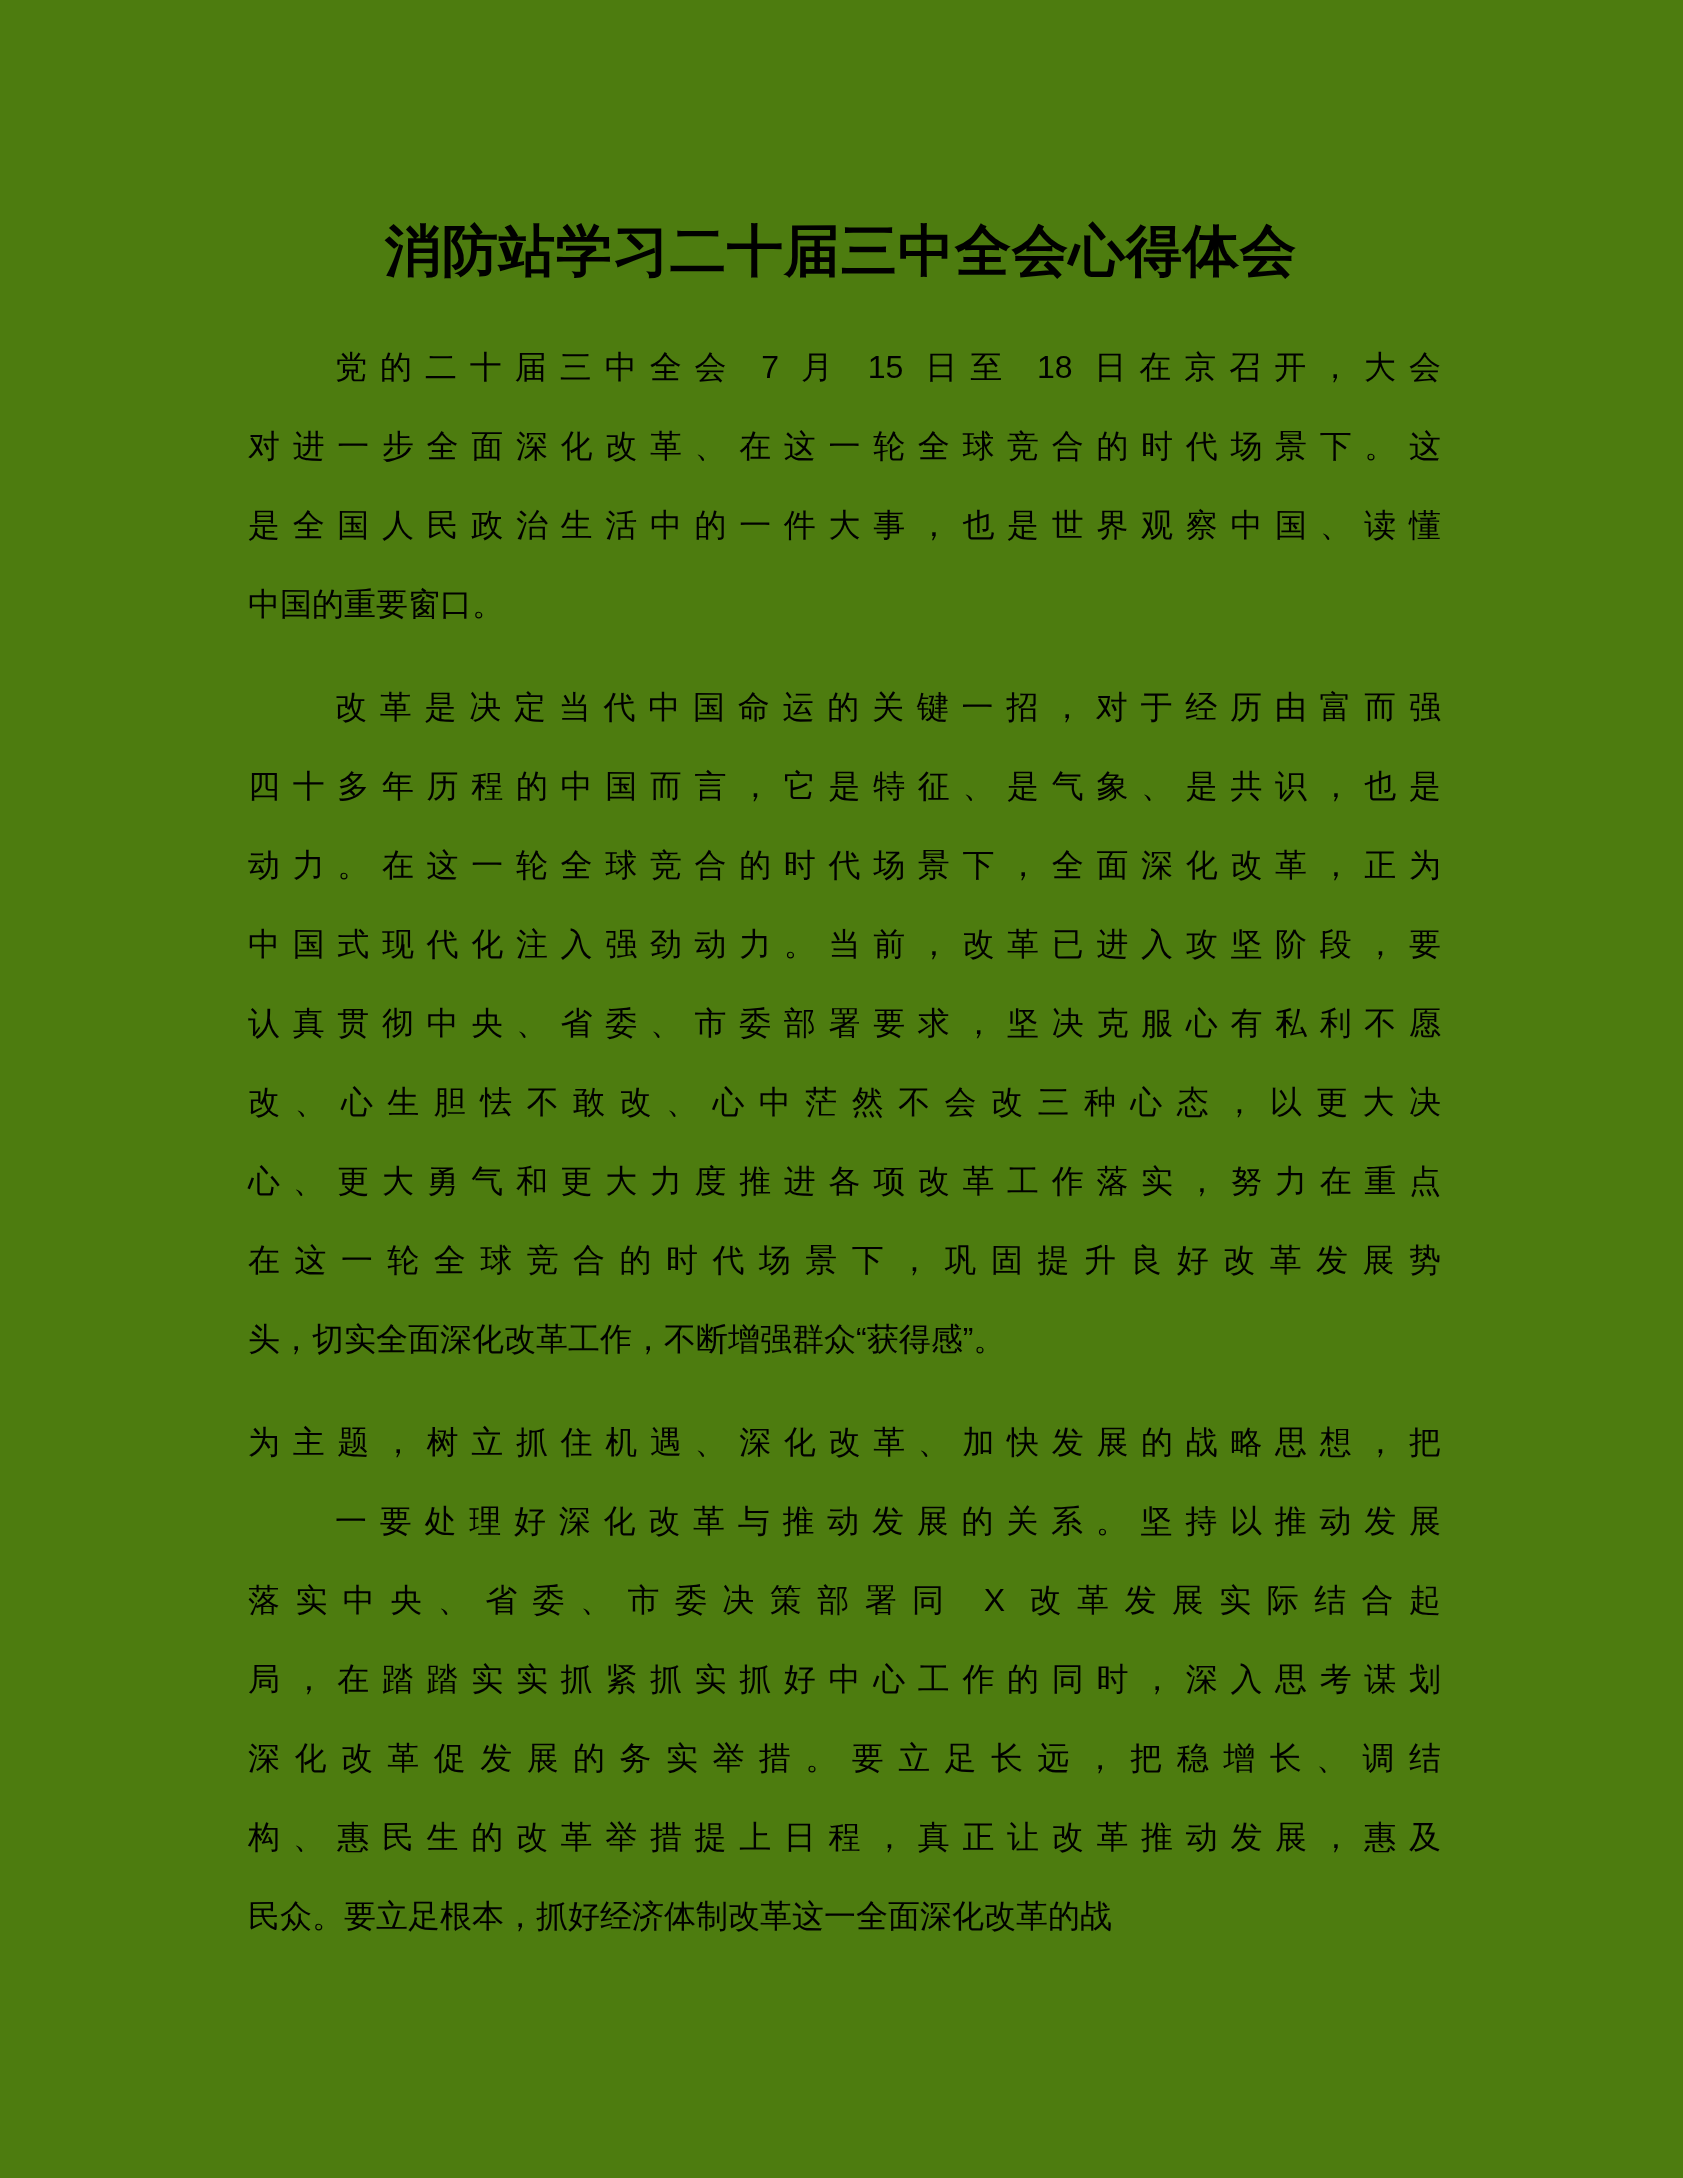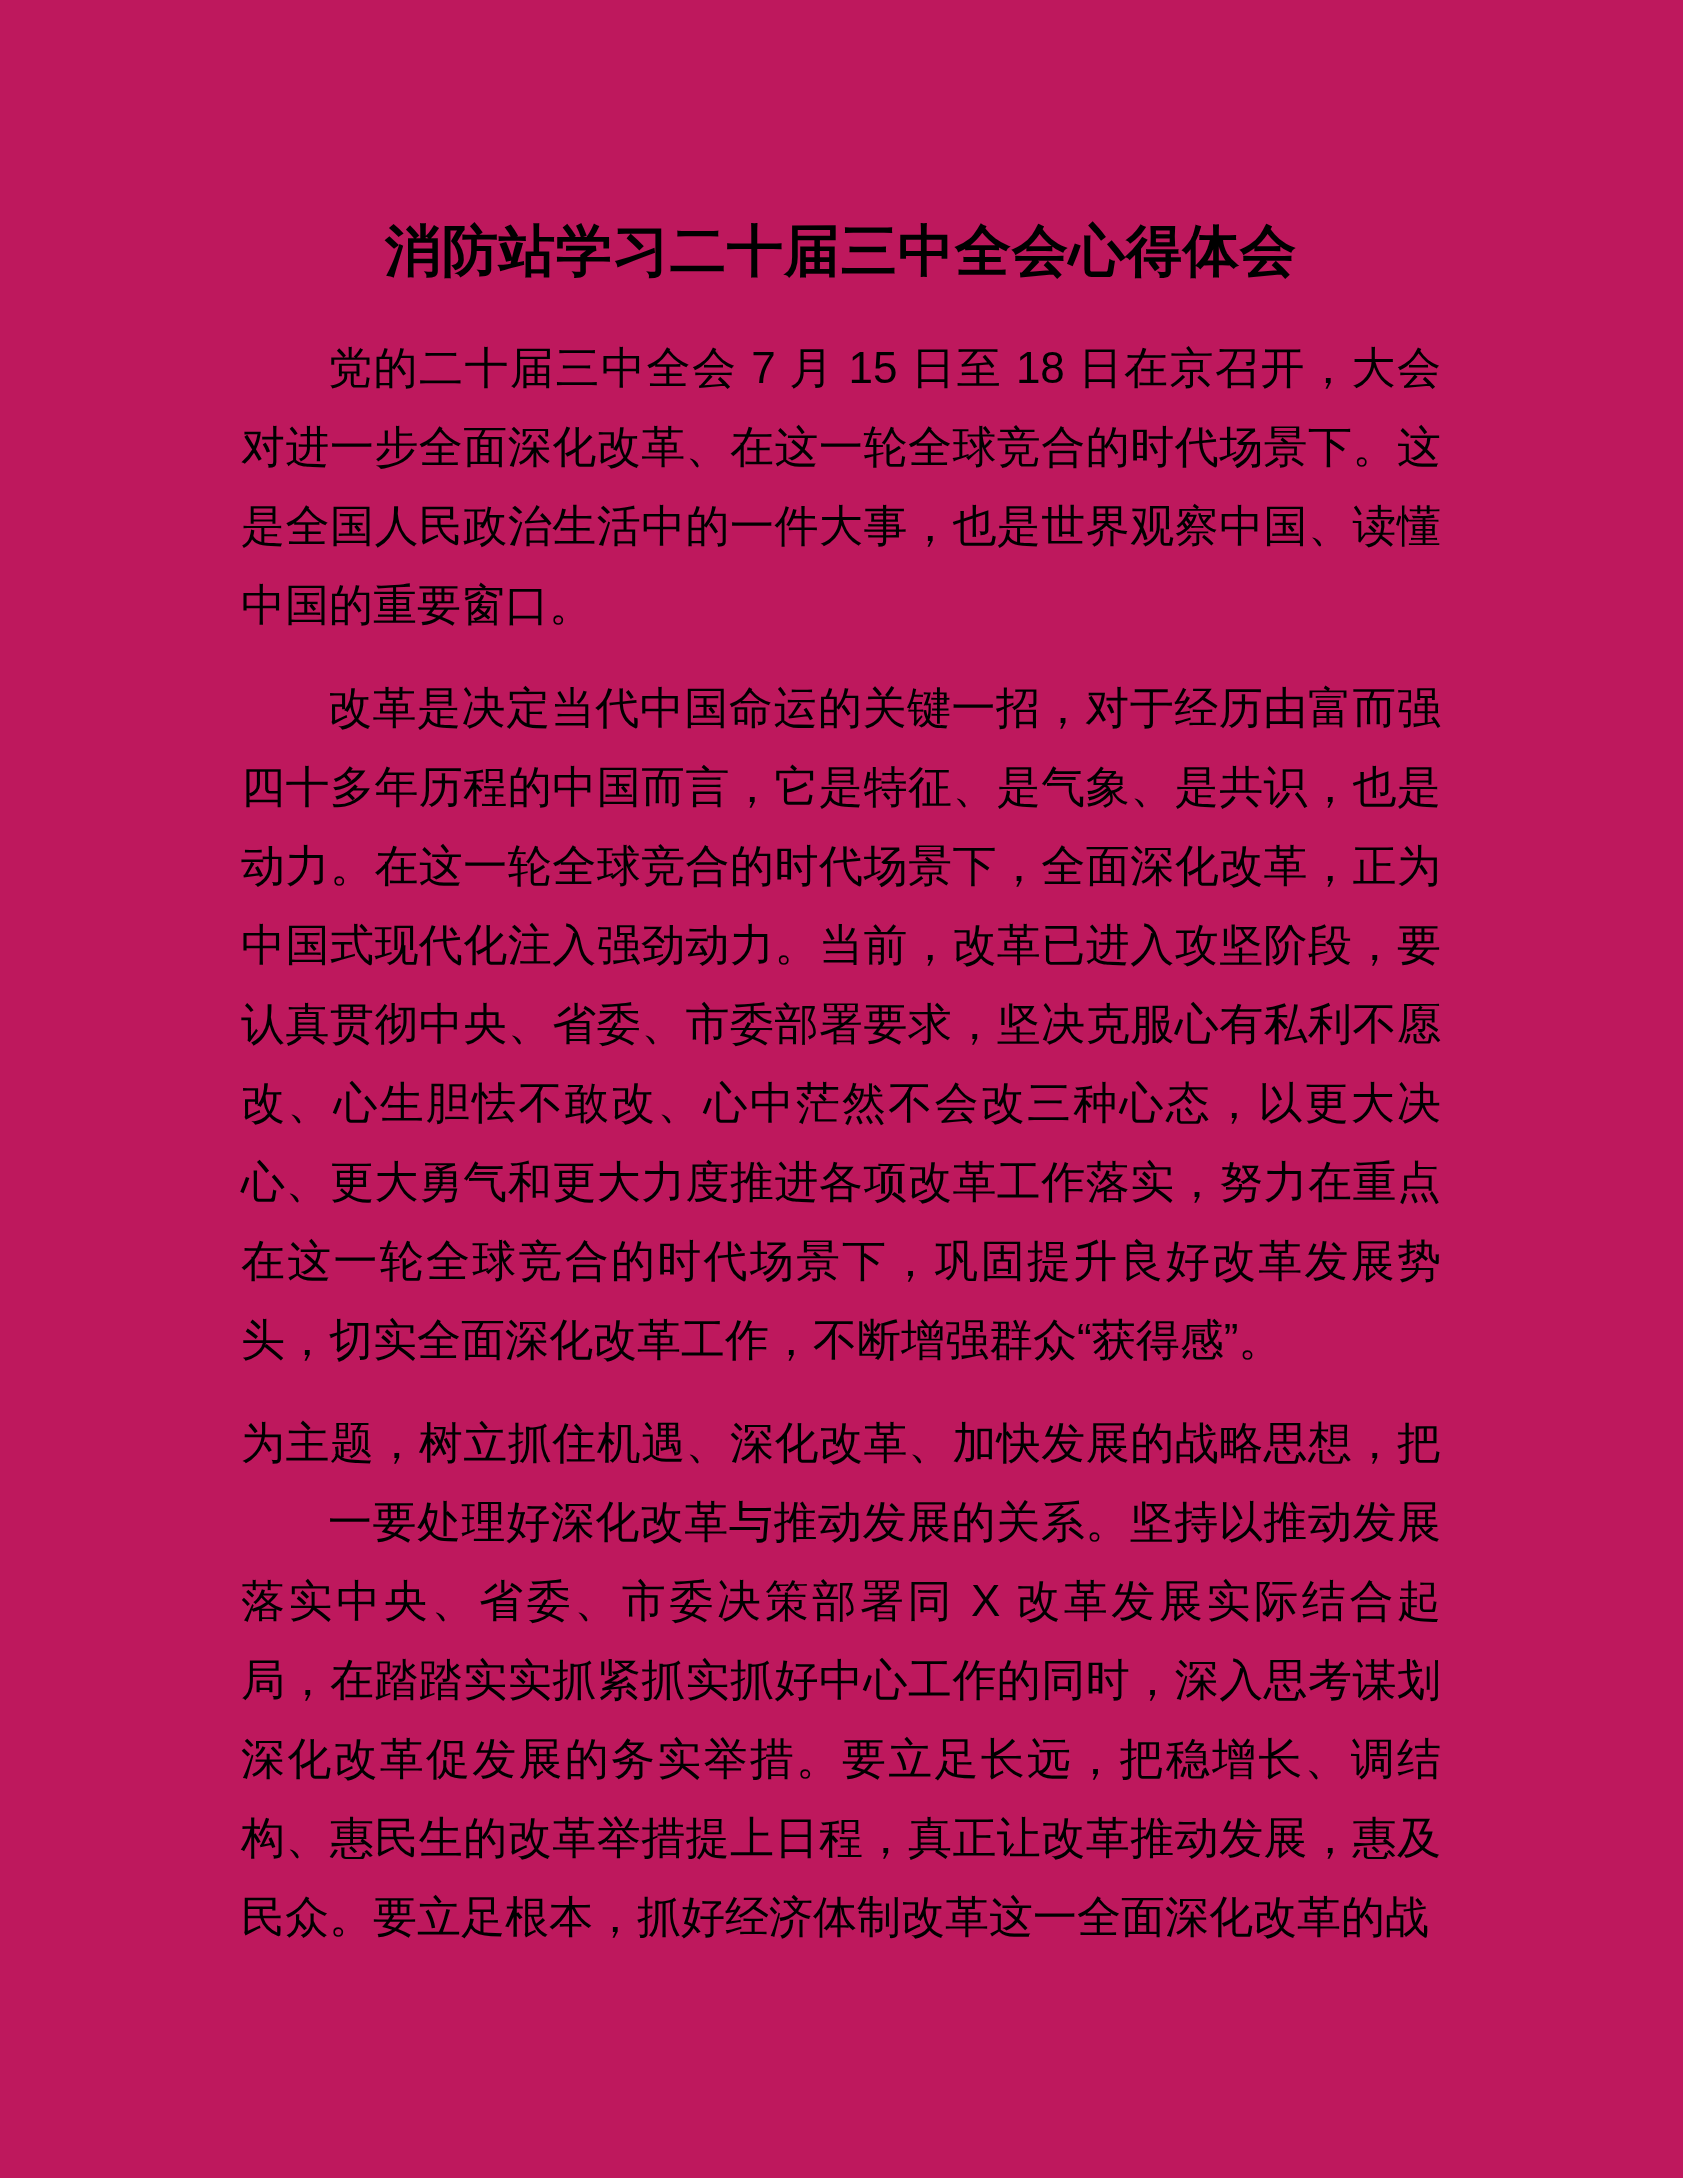--- a/index.html
+++ b/index.html
@@ -4,21 +4,21 @@
 <style>
   html, body {
     margin: 0;
     padding: 0;
     background: #ffffff;
   }
   .page {
     position: relative;
     width: 1683px;
     height: 2178px;
-    background: #be185d;
+    background: #4d7c0f;
     overflow: hidden;
     font-family: "Liberation Sans", sans-serif;
     color: #000000;
   }
   .content {
     position: absolute;
     left: 241px;
     top: 220px;
     width: 1200px;
   }
@@ -30,25 +30,26 @@
     margin: 0 0 46px 0;
     letter-spacing: 1px;
   }
   .paragraph {
     margin-bottom: 24px;
   }
   .paragraph:last-child {
     margin-bottom: 0;
   }
   .line {
-    font-size: 44px;
+    font-size: 32px;
     line-height: 79px;
     text-align: justify;
     text-align-last: justify;
     white-space: normal;
+    margin-left: 7px;
   }
   .line.short {
     text-align-last: left;
   }
   .line.first {
     text-indent: 87px;
   }
   .bold {
     font-weight: 700;
   }

